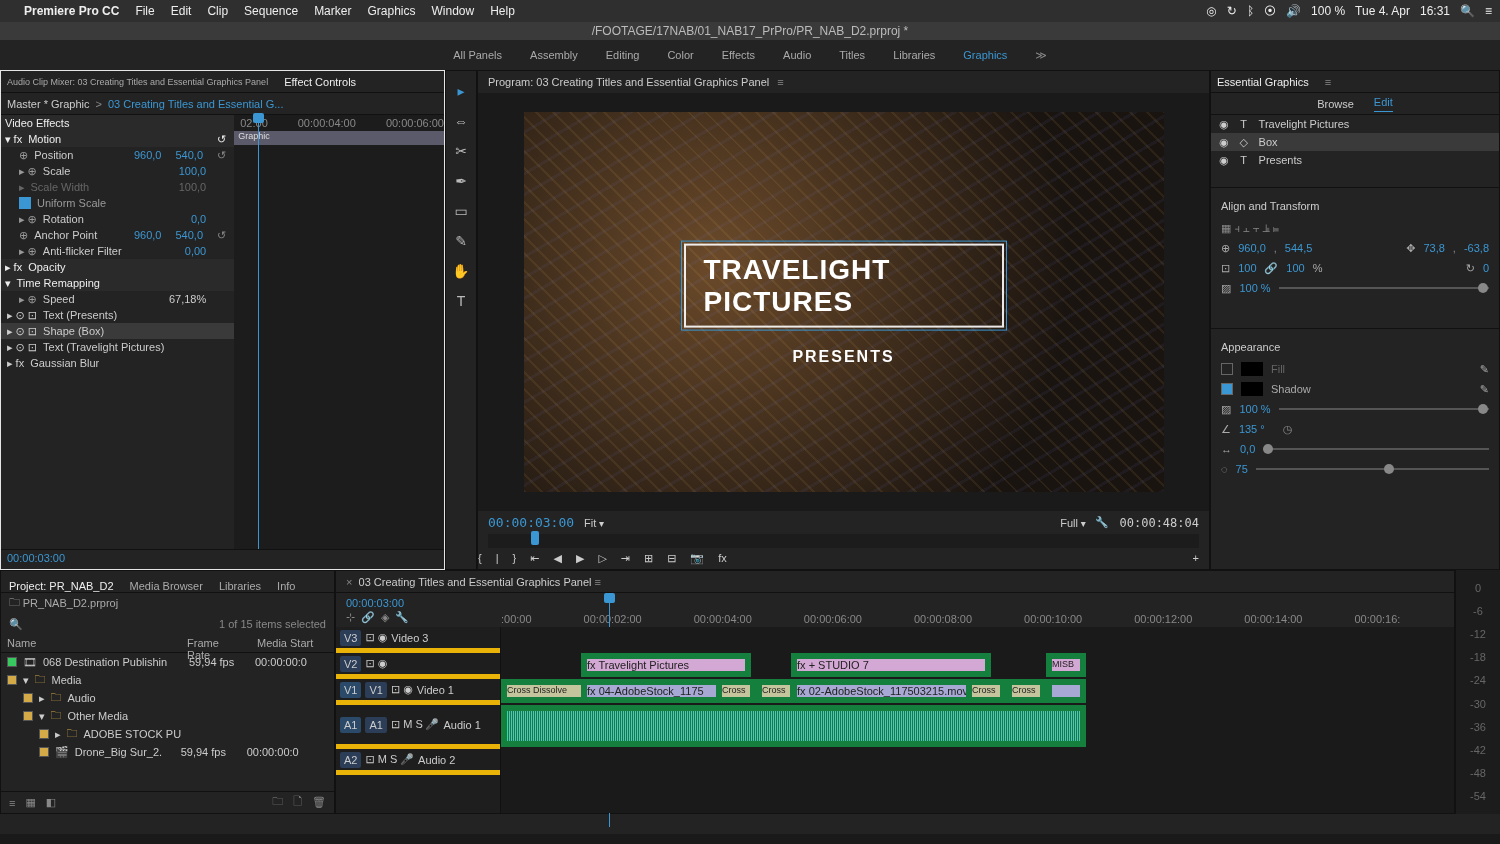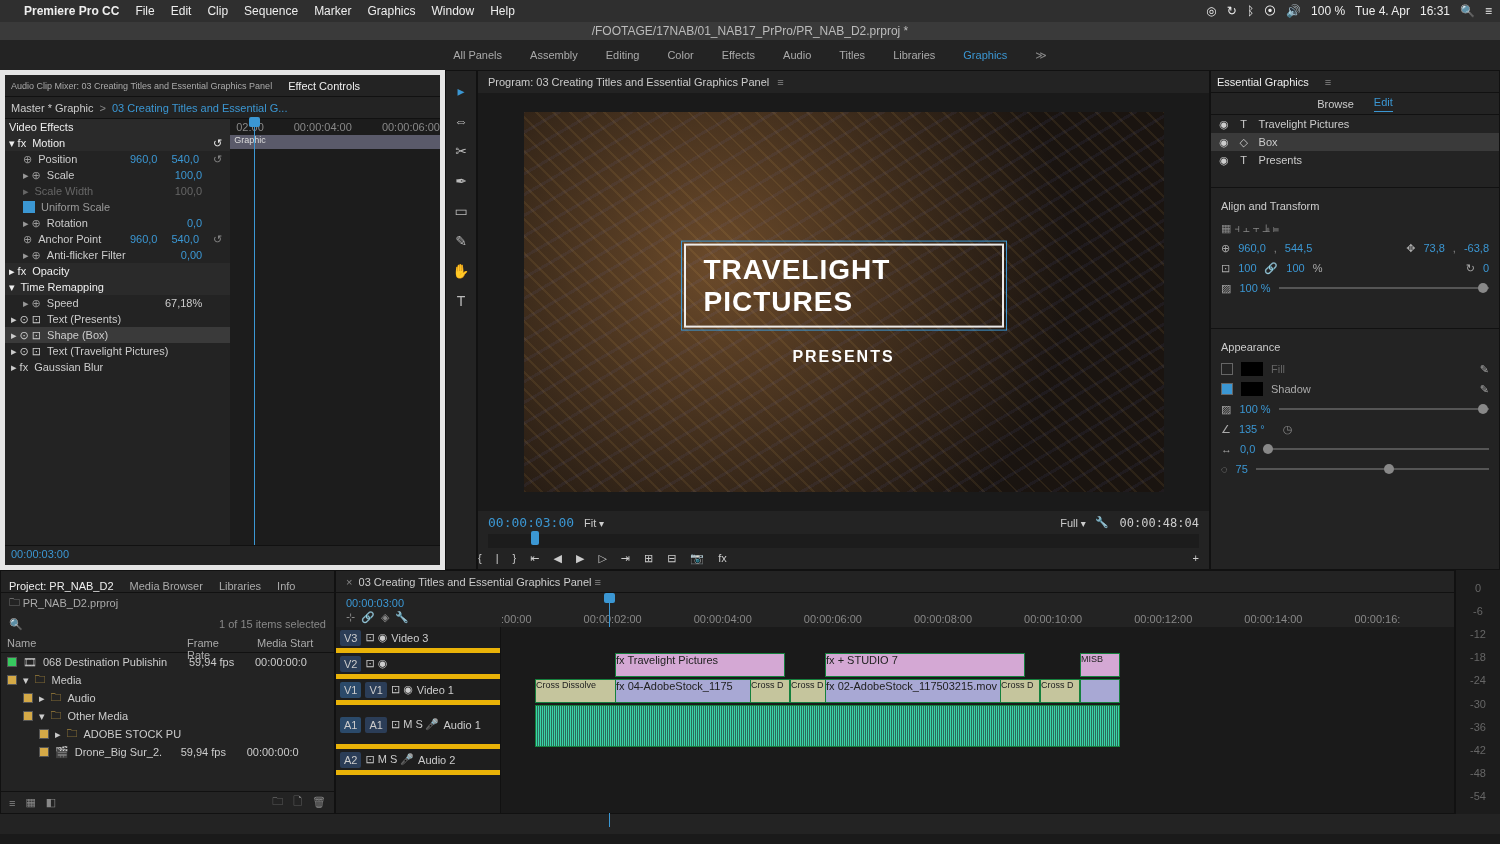--- a/index.html
+++ b/index.html
@@ -94,29 +94,29 @@
 .tl-head .tc{width:165px;color:#3b97d3;font-family:monospace;font-size:14px;padding:4px 10px;}
 .tl-head .ruler{flex:1;font-size:9px;color:#888;display:flex;gap:52px;align-items:flex-end;padding-bottom:2px;position:relative;}
 .tl-head .ruler .ph{position:absolute;left:108px;top:0;bottom:-200px;width:1px;background:#3b97d3;}
 .tl-head .ruler .ph::before{content:"";position:absolute;top:0;left:-5px;width:11px;height:10px;background:#3b97d3;border-radius:2px;}
 .tl-tracks{flex:1;display:flex;overflow:hidden;}
 .tl-left{width:165px;background:#1e1e1e;border-right:1px solid #111;font-size:9px;}
 .tl-left .trk{height:26px;display:flex;align-items:center;gap:4px;padding:0 4px;border-bottom:5px solid #eab308;}
 .tl-left .trk .tag{background:#2b3d57;padding:2px 4px;border-radius:2px;color:#ccc;}
 .tl-left .trk.audio{height:44px;}
 .tl-right{flex:1;position:relative;background:#1a1a1a;}
-.clip{position:absolute;height:24px;border:1px solid #15803d;font-size:9px;overflow:hidden;color:#222;margin-left:34px;}
+.clip{position:absolute;height:24px;border:6px solid #15803d;font-size:9px;overflow:hidden;color:#222;}
 .clip.vid{background:#a8a8d4;}
 .clip.gfx{background:#d4a8d4;}
 .clip.fx{background:#c5c59d;}
 .clip.aud{background:#2a6b5a;height:42px;}
 .clip.aud .wave{height:100%;background:repeating-linear-gradient(90deg,#3de0b0 0 1px,transparent 1px 2px),linear-gradient(#2a6b5a,#2a6b5a);opacity:.9;}
 .meters{width:45px;background:#1c1c1c;border-left:1px solid #111;font-size:8px;color:#666;display:flex;flex-direction:column;align-items:center;justify-content:space-around;padding:6px 0;}
 .statusbar{height:20px;background:#232323;}
-.bluebox{border:5px solid #e5e5e5;}
+.bluebox{border:1px solid #e5e5e5;}
 </style>
 </head>
 <body>
 
 <div class="menubar">
   <span></span>
   <span style="font-weight:600">Premiere Pro CC</span>
   <span>File</span>
   <span>Edit</span>
   <span>Clip</span>

